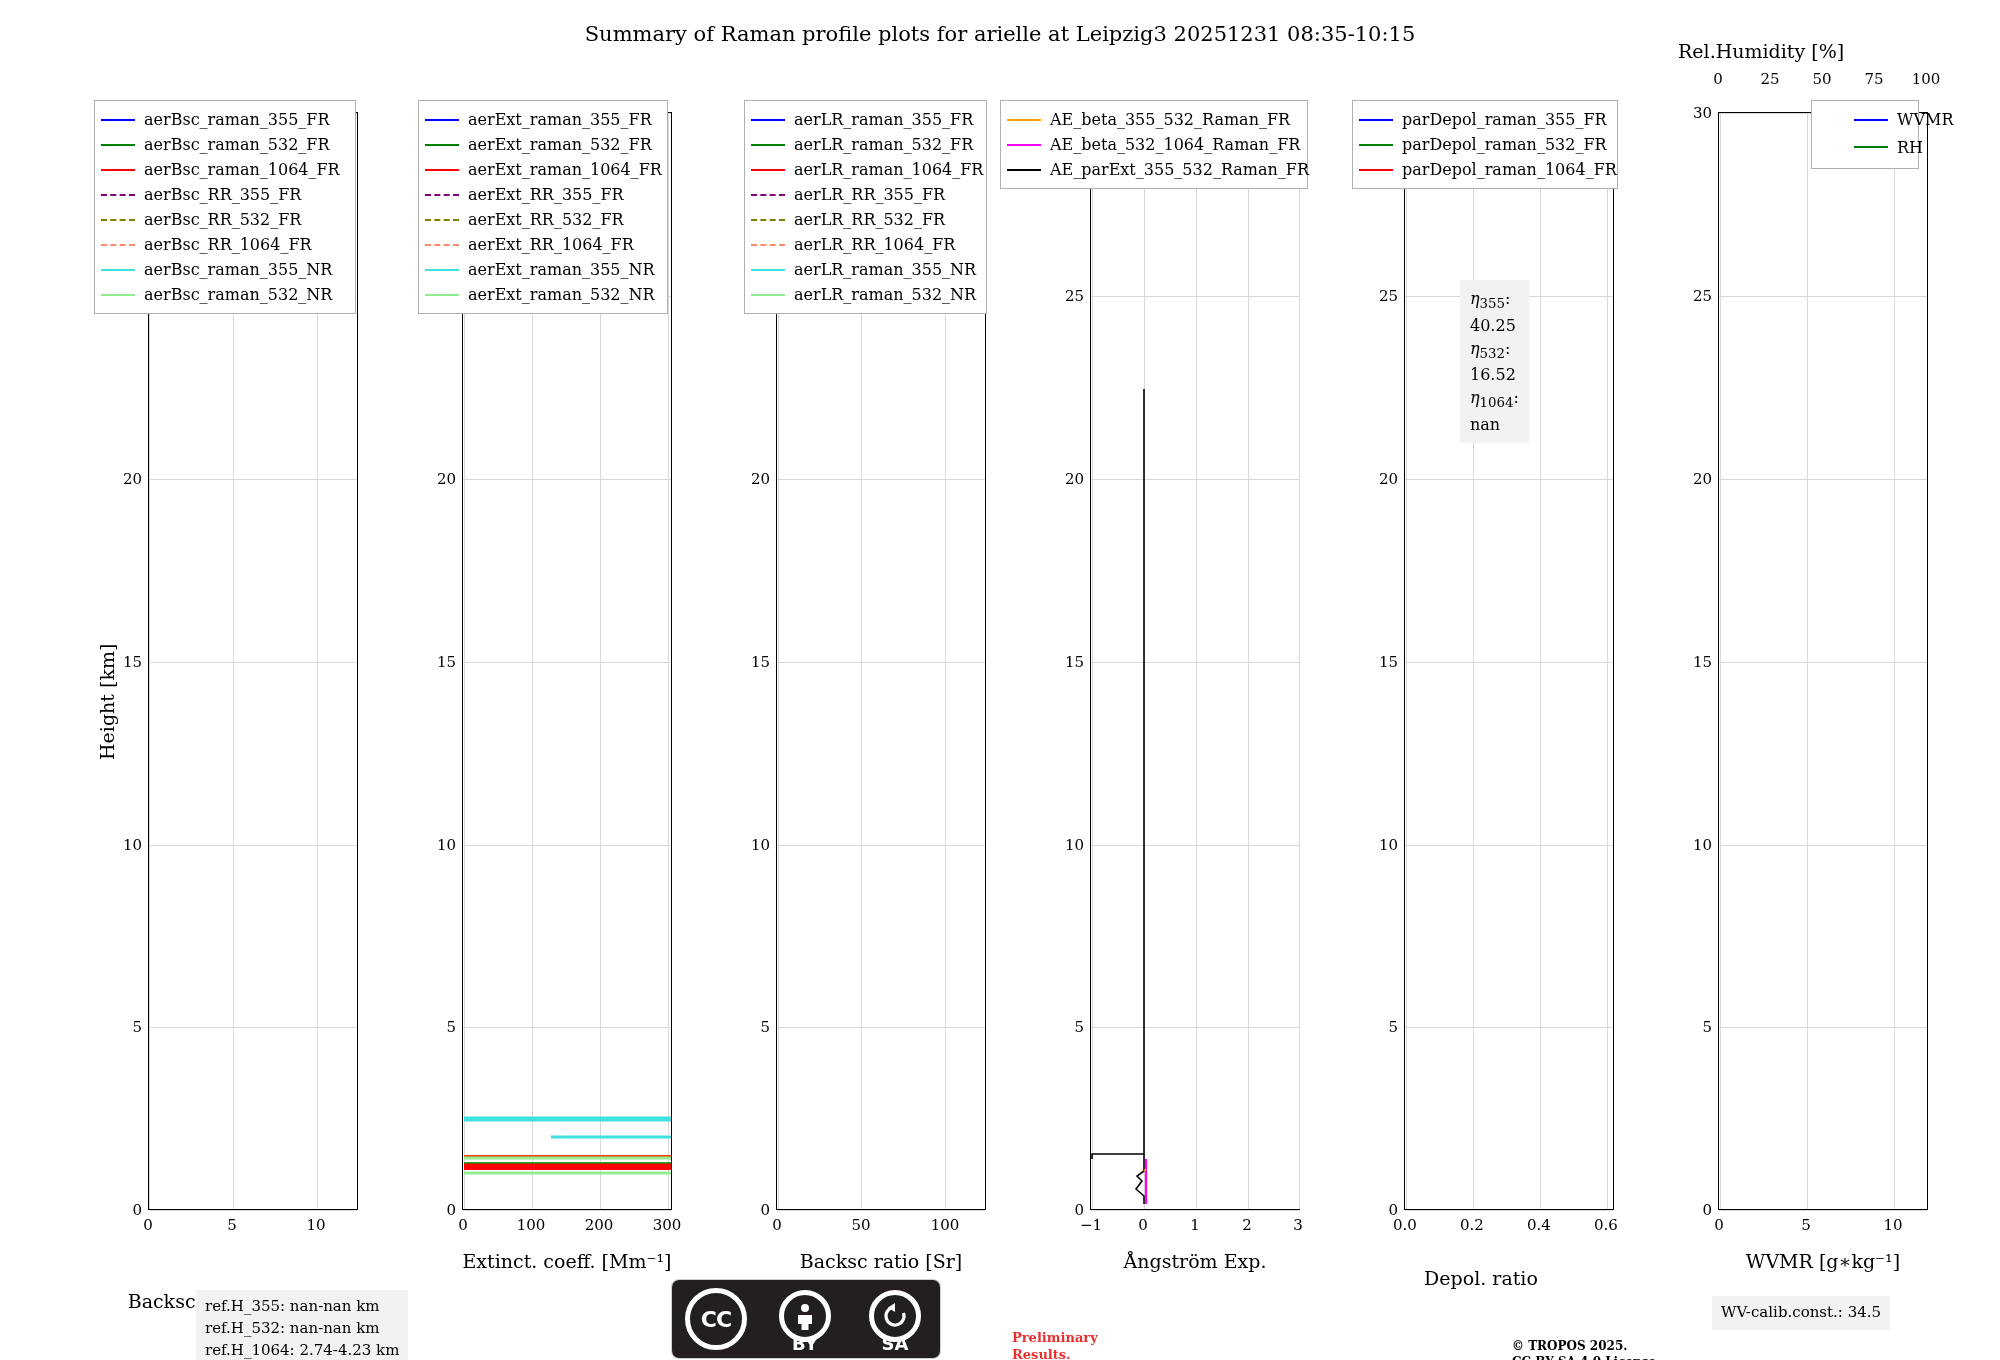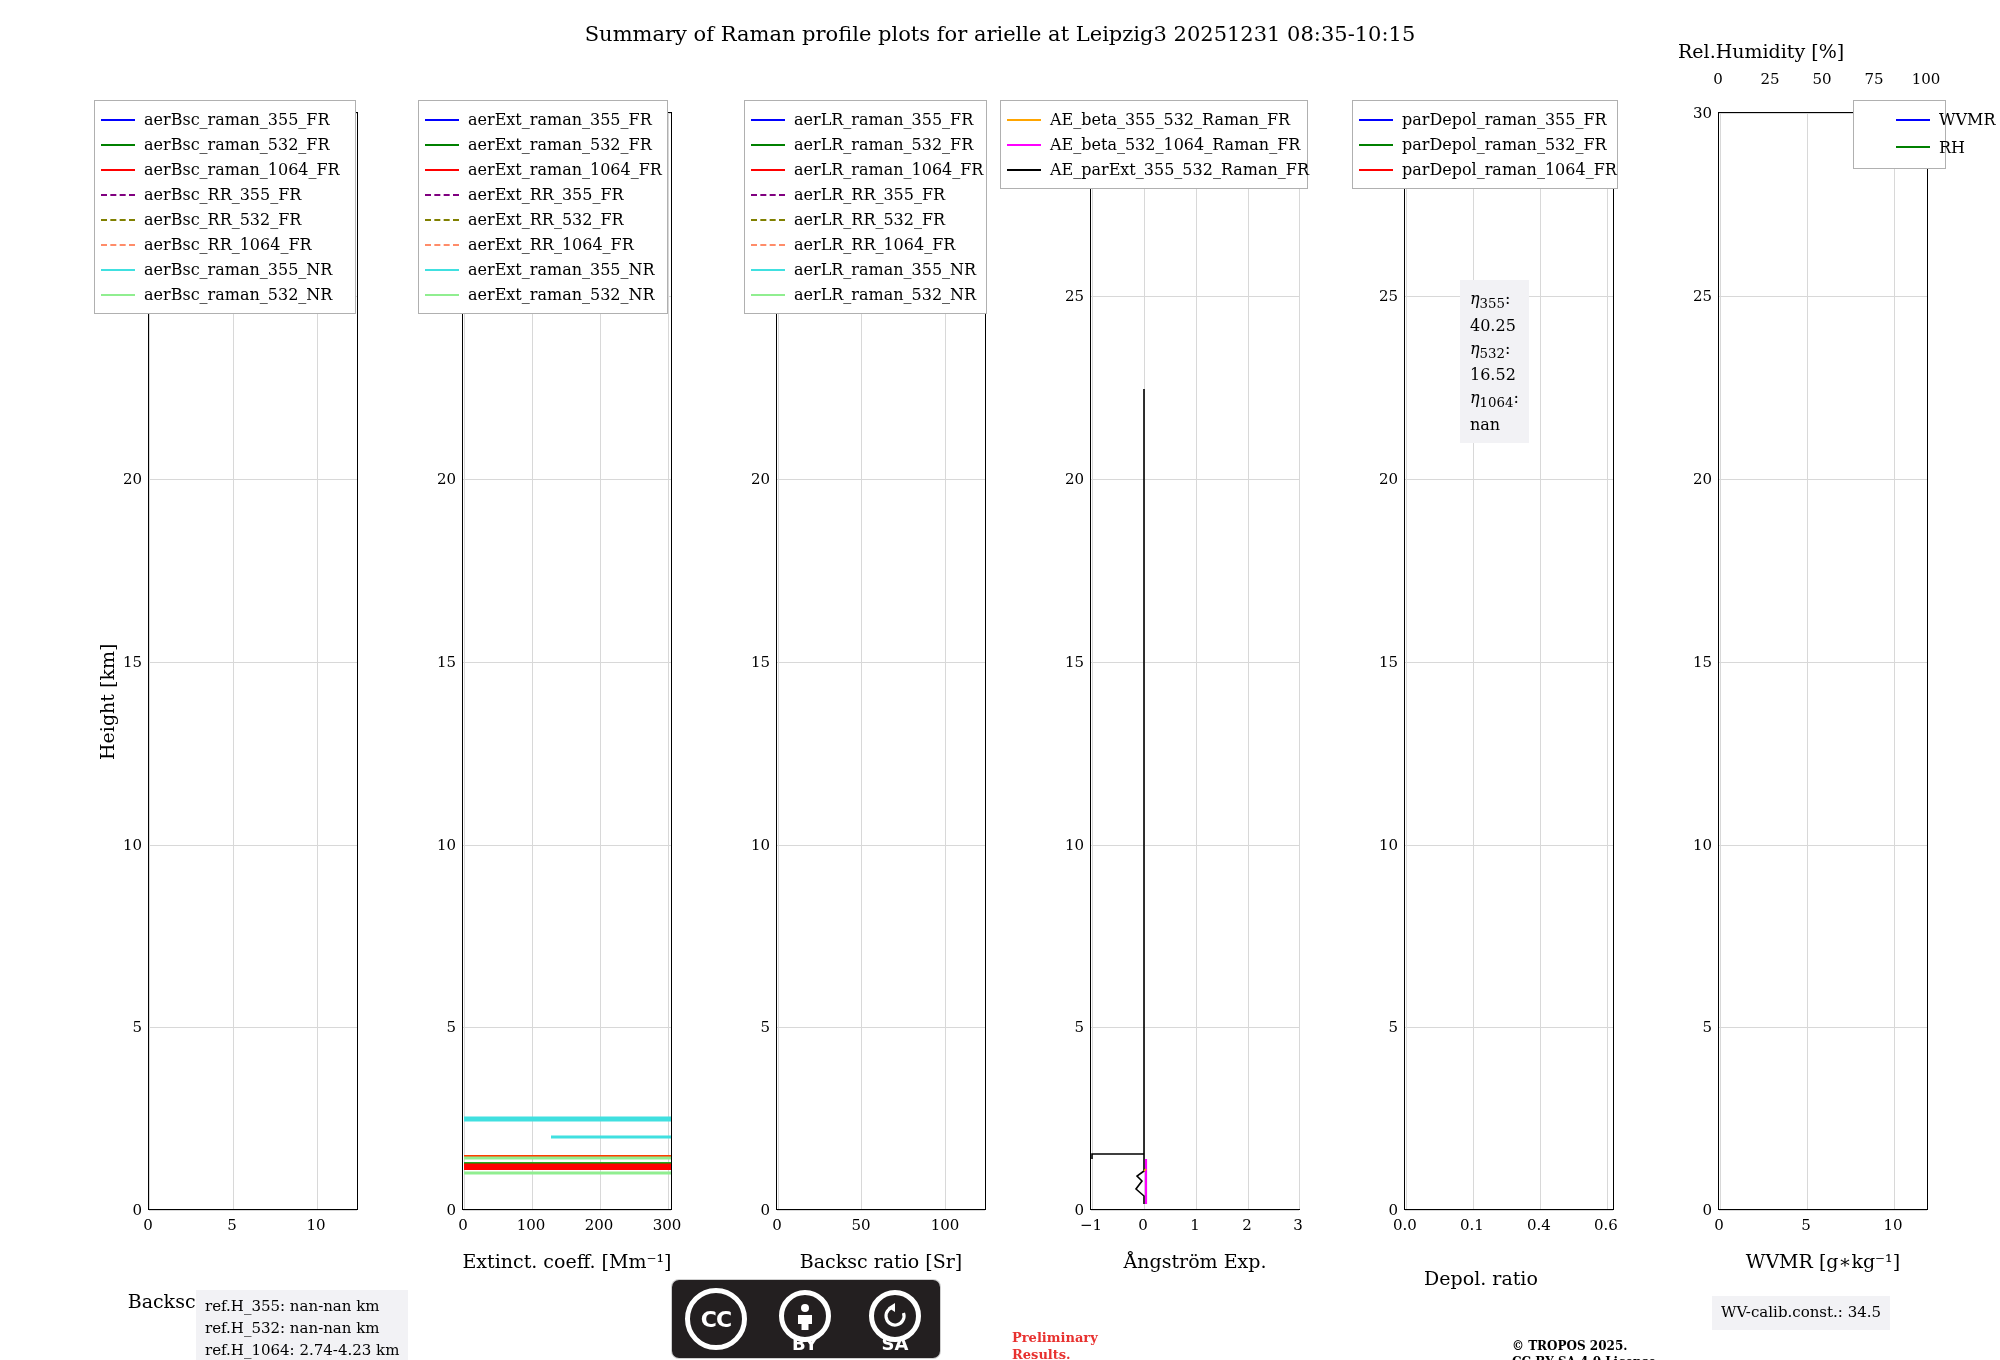--- a/index.html
+++ b/index.html
@@ -483,21 +483,21 @@
     <div class="grid-line-v" style="left:202px;"></div>
   </div>
   <div class="ytick-label" style="left:1352px; top:1089px;">0</div>
   <div class="ytick-label" style="left:1352px; top:906px;">5</div>
   <div class="ytick-label" style="left:1352px; top:724px;">10</div>
   <div class="ytick-label" style="left:1352px; top:541px;">15</div>
   <div class="ytick-label" style="left:1352px; top:358px;">20</div>
   <div class="ytick-label" style="left:1352px; top:175px;">25</div>
   <div class="ytick-label" style="left:1352px; top:-8px;">30</div>
   <div class="xtick-label" style="left:1375px; top:1104px;">0.0</div>
-  <div class="xtick-label" style="left:1442px; top:1104px;">0.1</div>
+  <div class="xtick-label" style="left:1442px; top:1104px;">0.2</div>
   <div class="xtick-label" style="left:1509px; top:1104px;">0.4</div>
   <div class="xtick-label" style="left:1576px; top:1104px;">0.6</div>
   <div class="xaxis-title" style="left:1336px; top:1138px; width:290px;margin-top:17px;">Depol. ratio</div>
   <div class="legend" style="left:1352px; top:-12px; width:266px;">
     <div class="legend-row">
         <span class="legend-swatch" style="border-top:2px solid #0000ff;"></span>
         <span class="legend-label">parDepol_raman_355_FR</span>
       </div>
     <div class="legend-row">
         <span class="legend-swatch" style="border-top:2px solid #008000;"></span>
@@ -540,21 +540,21 @@
   <div class="xtick-label" style="left:1863px; top:1104px;">10</div>
   <div class="xaxis-title" style="left:1678px; top:1138px; width:290px;">WVMR [g∗kg⁻¹]</div>
 
   <div class="top-axis-title" style="left:1678px; top:-72px; width:290px;">Rel.Humidity [%]</div>
   <div class="xtick-label" style="left:1688px; top:-42px;">0</div>
   <div class="xtick-label" style="left:1740px; top:-42px;">25</div>
   <div class="xtick-label" style="left:1792px; top:-42px;">50</div>
   <div class="xtick-label" style="left:1844px; top:-42px;">75</div>
   <div class="xtick-label" style="left:1896px; top:-42px;">100</div>
 
-  <div class="legend" style="left:1853px; top:-12px; width:93px;padding-left:42px;">
+  <div class="legend" style="left:1811px; top:-12px; width:108px;padding-left:42px;">
     <div class="legend-row">
         <span class="legend-swatch" style="border-top:2px solid #0000ff;"></span>
         <span class="legend-label">WVMR</span>
       </div>
     <div class="legend-row" style="height:30px;">
         <span class="legend-swatch" style="border-top:2px solid #008000;"></span>
         <span class="legend-label">RH</span>
       </div>
   </div>
 </div>

